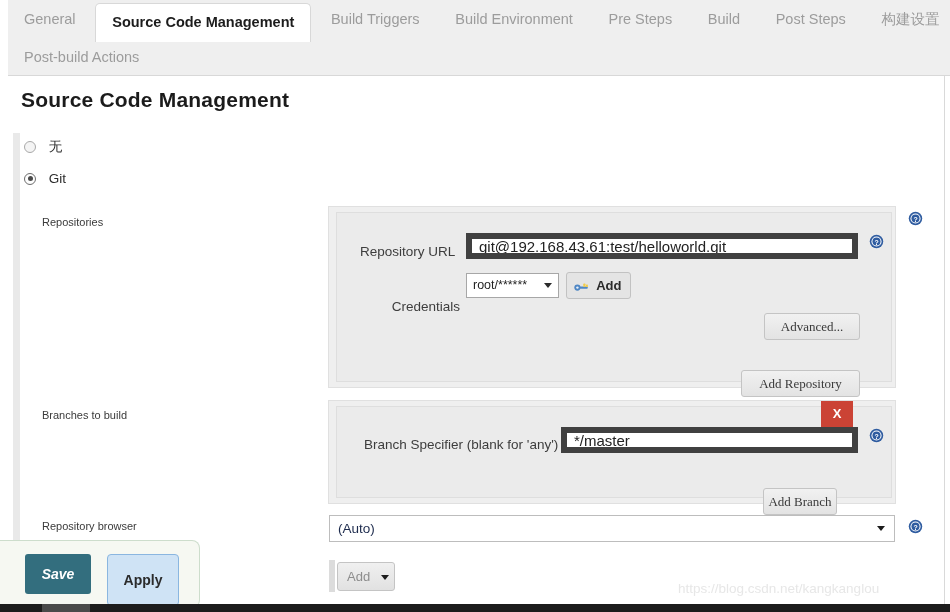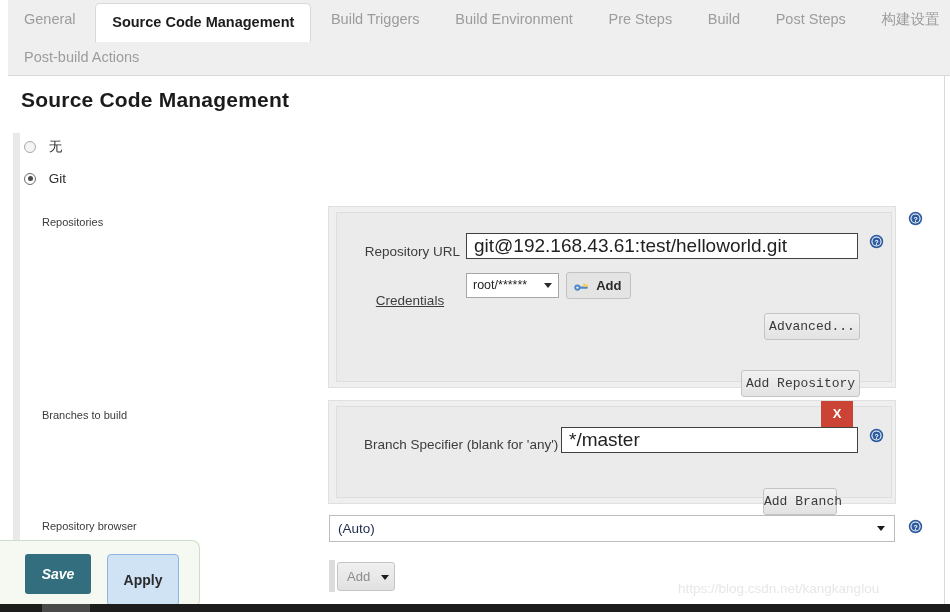--- a/index.html
+++ b/index.html
@@ -125,35 +125,35 @@
   .flabel {
     position: absolute; right: 0; top: 0;
     height: 26px; line-height: 26px;
     font-size: 13.5px; color: #3d3d3d;
     white-space: nowrap;
   }
   .finput {
     position: absolute;
     height: 26px;
     background: #ffffff;
-    border: 1px solid #404040;
+    border: 6px solid #404040;
     font-family: "Liberation Sans", sans-serif;
-    font-size: 19px;
+    font-size: 15px;
     color: #222222;
     padding: 0 7px;
     line-height: 24px;
     outline: none;
   }
 
   
-  #url-label  { left: 360px; top: 239px; width: 100px; text-align: right; }
+  #url-label  { left: 360px; top: 239px; width: 100px; text-align: left; }
   #url-input  { left: 466px; top: 233px; width: 392px; }
 
   
-  #cred-label { left: 360px; top: 288px; width: 100px; text-align: center; text-decoration: underline; }
+  #cred-label { left: 360px; top: 294px; width: 100px; text-align: right; }
   #cred-select {
     position: absolute; left: 466px; top: 273px;
     width: 93px; height: 25px;
     background: #ffffff;
     border: 1px solid #a7a7a7;
     font-size: 12.5px;
     color: #1f1f1f;
     padding-left: 6px;
     line-height: 23px;
     white-space: nowrap;
@@ -181,21 +181,21 @@
     cursor: pointer;
   }
   .key-icon { display: inline-block; vertical-align: middle; margin-right: 4px; }
 
   
   .jbtn {
     position: absolute;
     background: linear-gradient(#f1f1f1, #e3e3e3);
     border: 1px solid #c4c4c4;
     border-radius: 3px;
-    font-family: Liberation Mono, monospace;
+    font-family: Liberation Serif, serif;
     font-size: 13px;
     color: #3a3a3a;
     cursor: pointer;
     white-space: nowrap;
     text-align: center;
   }
   #btn-advanced  { left: 764px; top: 313px; width: 96px; height: 27px; line-height: 25px; }
   #btn-add-repo  { left: 741px; top: 370px; width: 119px; height: 27px; line-height: 25px; }
   #btn-add-branch{ left: 763px; top: 488px; width: 74px; height: 27px; line-height: 25px; }
 

